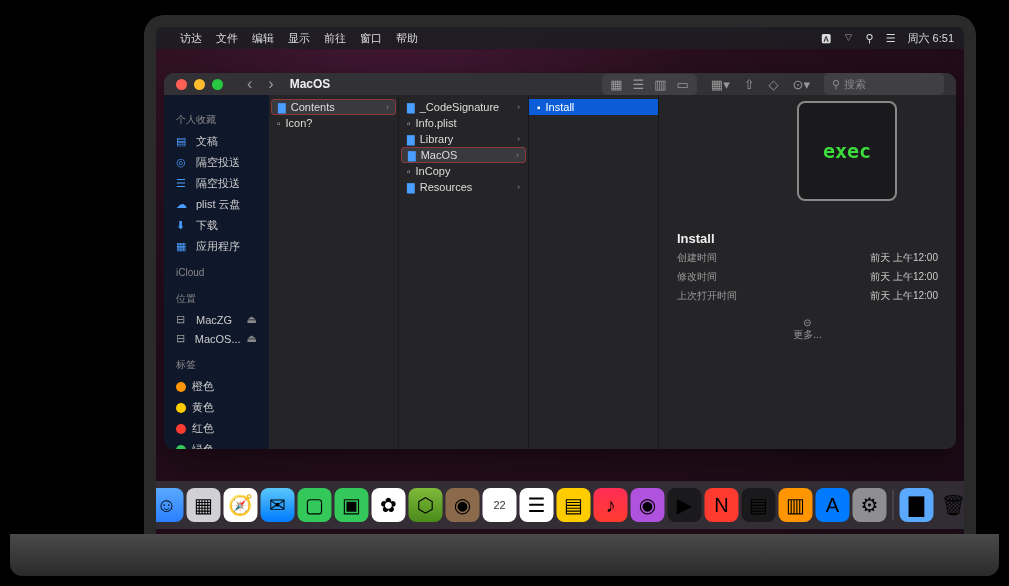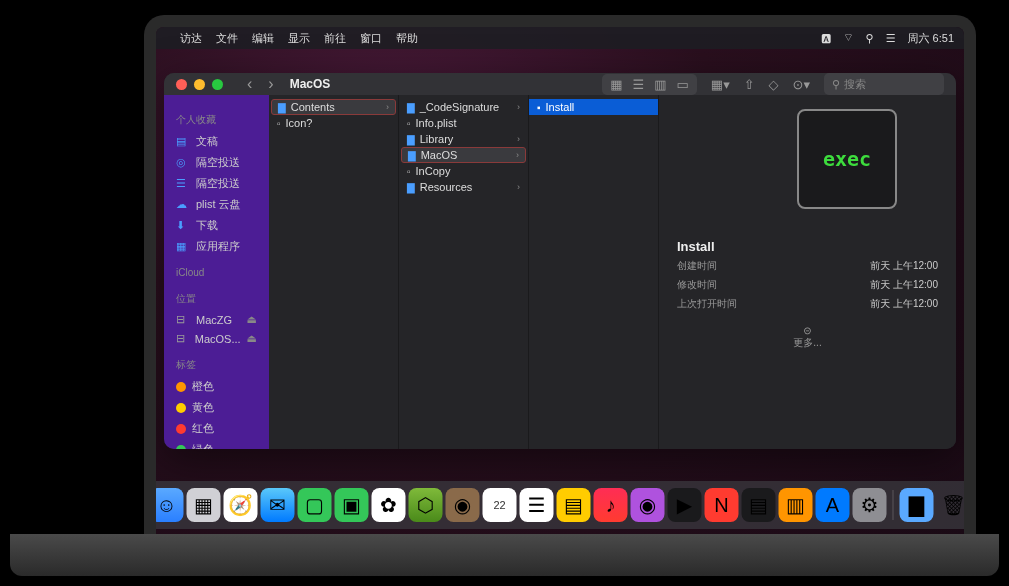--- a/index.html
+++ b/index.html
@@ -30,39 +30,39 @@
     .tl-green { background: #28c840; }
     .nav-arrows { display: flex; gap: 16px; margin-left: 16px; color: #999; }
     .title { color: #eee; font-size: 12px; font-weight: 600; margin-left: 8px; }
     .toolbar-right { margin-left: auto; display: flex; gap: 14px; align-items: center; color: #999; font-size: 13px; }
     .toolbar-group { display: flex; gap: 10px; padding: 3px 8px; background: #404044; border-radius: 5px; }
     .search-box { width: 120px; height: 22px; background: #404044; border-radius: 5px; display: flex; align-items: center; padding: 0 8px; color: #888; font-size: 11px; gap: 4px; }
     
     .finder-body { flex: 1; display: flex; }
     
     
-    .sidebar { width: 105px; background: #4c1d95; padding: 8px 0; overflow-y: auto; font-size: 11px; }
+    .sidebar { width: 105px; background: #0f172a; padding: 8px 0; overflow-y: auto; font-size: 11px; }
     .sb-header { color: #888; font-size: 10px; padding: 4px 12px; margin-top: 6px; }
     .sb-item { display: flex; align-items: center; gap: 6px; padding: 3px 12px; color: #ccc; cursor: pointer; }
     .sb-icon { width: 14px; font-size: 11px; color: #4a9eff; }
     .sb-icon.gray { color: #999; }
     .tag-dot { width: 10px; height: 10px; border-radius: 50%; }
     
     
     .columns { flex: 1; display: flex; background: #252528; }
     .column { width: 130px; border-right: 1px solid #1a1a1c; padding: 4px 0; font-size: 11px; }
     .col-item { display: flex; align-items: center; gap: 5px; padding: 2px 8px; color: #ddd; cursor: pointer; position: relative; }
     .col-item.selected { background: #0a5dd6; color: #fff; }
     .col-item.highlighted { background: #3a3a3e; border: 1px solid #8a3a3a; border-radius: 3px; margin: 0 2px; padding: 1px 6px; }
     .col-item .chevron { margin-left: auto; color: #888; font-size: 9px; }
     .folder-icon { color: #4a9eff; font-size: 10px; }
     .file-icon { color: #ccc; font-size: 10px; }
     
     
-    .preview { flex: 1; padding: 10px 18px; color: #ccc; font-size: 11px; }
+    .preview { flex: 1; padding: 2px 18px; color: #ccc; font-size: 11px; }
     .preview-icon { width: 100px; height: 100px; background: #1a1a1c; border: 2px solid #888; border-radius: 8px; margin: 0 auto 16px; display: flex; align-items: center; justify-content: center; margin-left: 120px; margin-top: 4px; }
     .exec-text { color: #3ddc3d; font-family: monospace; font-size: 20px; font-weight: bold; }
     .preview-title { font-size: 13px; font-weight: 600; color: #eee; margin-top: 30px; }
     .preview-sub { color: #999; font-size: 10px; margin-top: 2px; }
     .preview-section { margin-top: 10px; font-weight: 600; font-size: 11px; }
     .preview-row { display: flex; justify-content: space-between; margin-top: 5px; font-size: 10px; }
     .preview-row .label { color: #999; }
     .preview-row .value { color: #ccc; }
     .more-btn { text-align: center; margin-top: 14px; color: #999; font-size: 10px; }
     

